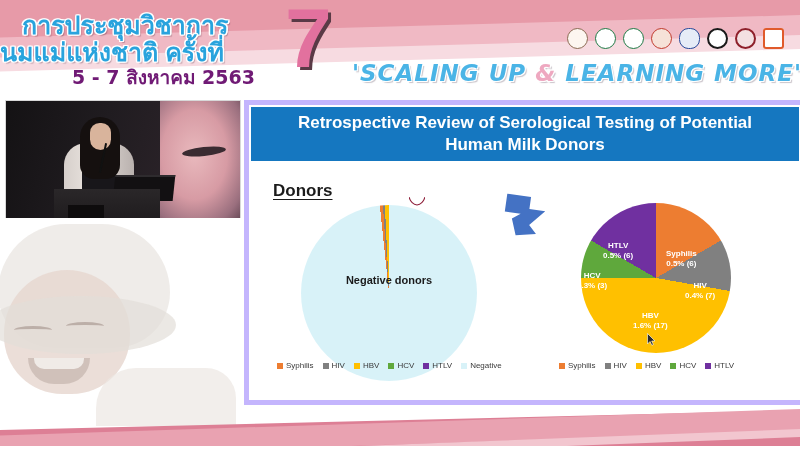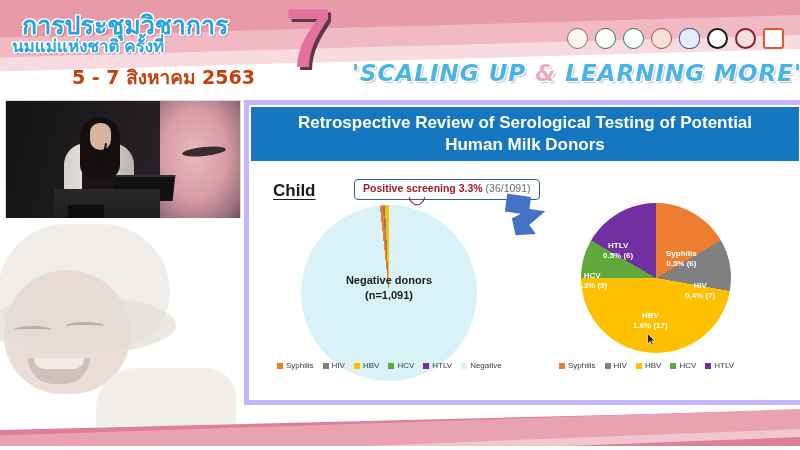--- a/index.html
+++ b/index.html
@@ -19,24 +19,24 @@
 
   .thai-line1, .thai-line2 {
     position:absolute; font-family:Liberation Sans, sans-serif; font-weight:bold;
     color:#29a3dd; -webkit-text-stroke:0px;
     text-shadow: -1.2px -1.2px 0 #fff, 1.2px -1.2px 0 #fff, -1.2px 1.2px 0 #fff, 1.2px 1.2px 0 #fff,
                   0 -1.4px 0 #fff, 0 1.4px 0 #fff, -1.4px 0 0 #fff, 1.4px 0 0 #fff,
                   2px 2px 1px rgba(90,40,60,.35);
     white-space:nowrap; letter-spacing:0px;
   }
   .thai-line1 { left:22px; top:5px; font-size:25px; }
-  .thai-line2 { left:12px; top:32px; font-size:17px; }
+  .thai-line2 { left:0; top:32px; font-size:25px; }
   .thai-date {
     position:absolute; left:72px; top:62px; font-size:19px; font-weight:bold;
-    font-family:"DejaVu Sans", sans-serif; color:#c2410c; white-space:nowrap;
+    font-family:"DejaVu Sans", sans-serif; color:#701a75; white-space:nowrap;
   }
   .big-seven {
     position:absolute; left:285px; top:-4px; font-size:84px; font-weight:bold;
     font-family:"Liberation Sans", sans-serif; color:#e2719e; line-height:1;
     text-shadow: 3px 3px 0 #5a3a46;
   }
   .tagline {
     position:absolute; left:352px; top:60px; font-size:23px; font-weight:bold;
     font-style:italic; font-family:"DejaVu Sans", sans-serif; color:#4ab4e6;
     letter-spacing:1px; white-space:nowrap;
@@ -246,39 +246,34 @@
     <div class="b-eye2"></div>
     <div class="b-mouth"></div>
     <div class="b-teeth"></div>
     <div class="b-body"></div>
   </div>
 
   <div class="slide">
 
     <div class="slide-title">Retrospective Review of Serological Testing of Potential Human Milk Donors</div>
 
-    <div class="result-label">Child</div>
-
-    <div class="callout">
-      <span class="pct">Positive screening 3.3%</span>
-      <span class="frac">(36/1091)</span>
-    </div>
+    <div class="result-label">Donors</div>
+
     <svg class="callout-tail" viewBox="0 0 16 9">
       <path d="M0 0 Q2 7 8 8 Q14 7 16 0" fill="none" stroke="#8e1f3a" stroke-width="1.1"></path>
     </svg>
 
     <svg class="arrow" viewBox="0 0 62 52">
       <path d="M6 4 L30 4 L30 16 L46 16 L32 32 L40 40 L20 44 L14 28 L22 22 L6 22 Z" fill="#4472c4" transform="rotate(8 31 26)"></path>
     </svg>
 
     <div class="pie-left">
       <div class="disc"></div>
       <div class="lbl">
         <span>Negative donors</span>
-        <span>(n=1,091)</span>
       </div>
     </div>
 
     <div class="pie-right">
       <div class="disc"></div>
 
       <div class="slice-lbl sl-syph">
         <div>Syphilis</div>
         <div>0.5% (6)</div>
       </div>

